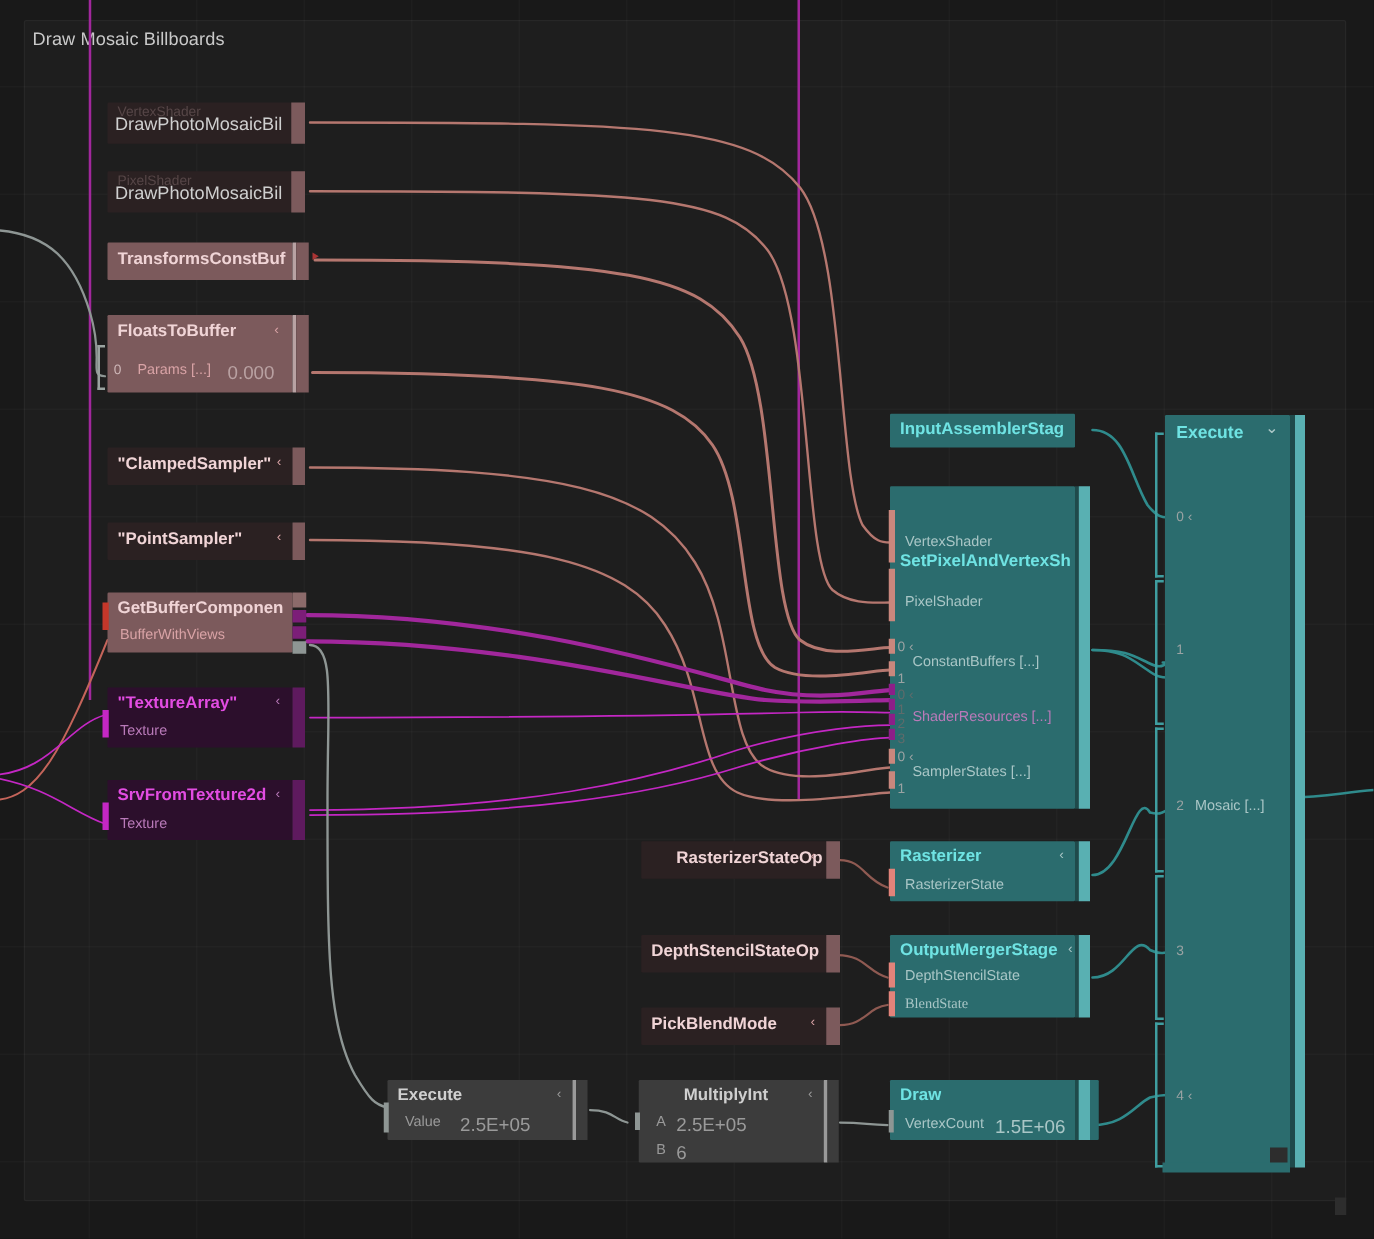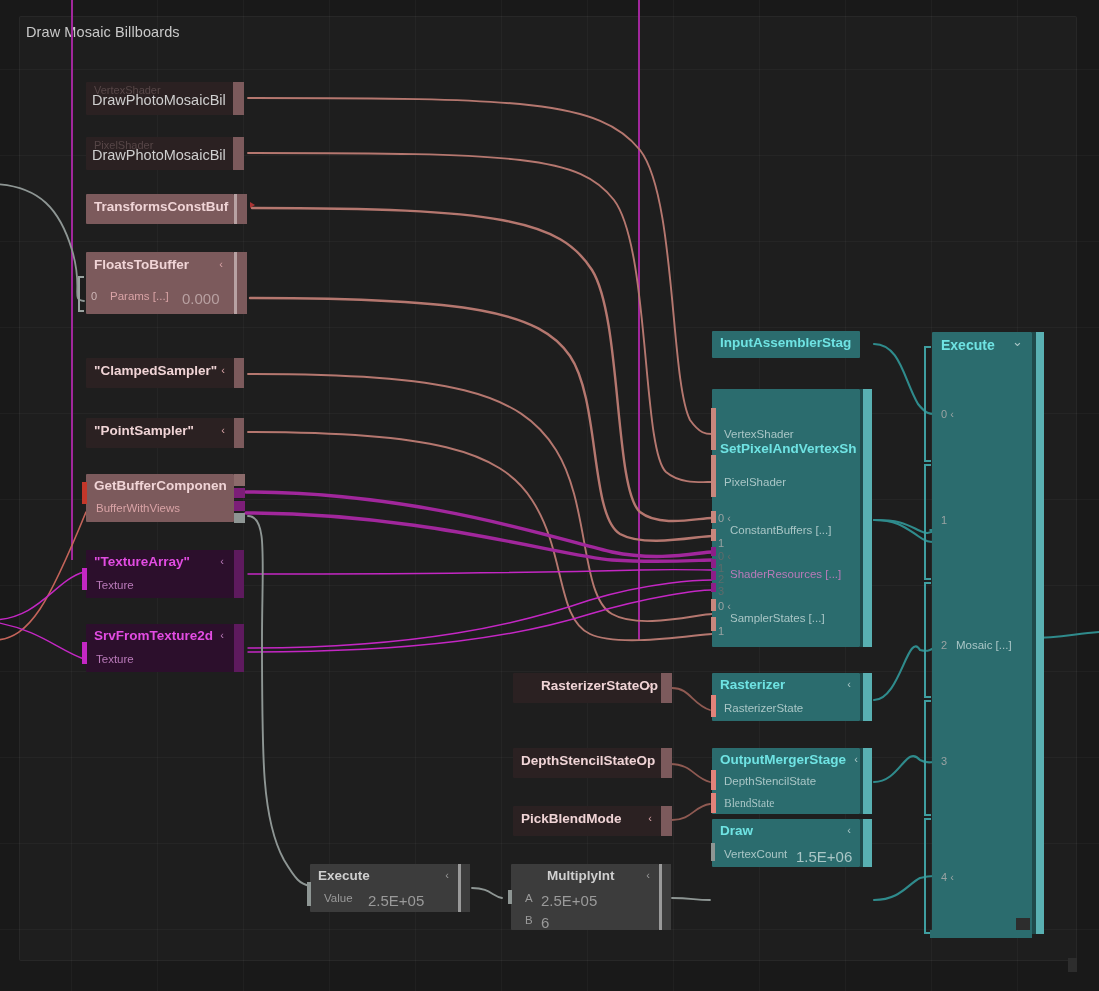--- a/index.html
+++ b/index.html
@@ -398,21 +398,21 @@
     <div class="chev txt-grayd" style="right:9px; top:6px;">‹</div>
     <div class="rowlabel txt-grayd" style="left:14px; top:28px;">A</div>
     <div class="rowval txt-grayd" style="left:30px; top:28px;">2.5E+05</div>
     <div class="rowlabel txt-grayd" style="left:14px; top:50px;">B</div>
     <div class="rowval txt-grayd" style="left:30px; top:50px;">6</div>
     <div class="iport" style="left:-3px; top:26px; height:14px; width:4px; background:#8e9694;"></div>
     <div class="ostub-thin" style="left:148px; background:#9a9a9a;"></div>
     <div class="ostub t-gray" style="left:151px; width:9px;"></div>
   </div>
 
-  <div class="node" style="left:712px; top:819px; width:148px; height:48px;">
+  <div class="node" style="left:712px; top:864px; width:167px; height:48px;">
     <div class="body t-teal"></div>
     <div class="title txt-cyan" style="top:4px;">Draw</div>
     <div class="chev txt-cyand" style="right:9px; top:6px;">‹</div>
     <div class="rowlabel txt-cyand" style="left:12px; top:29px;">VertexCount</div>
     <div class="rowval txt-cyand" style="left:84px; top:29px;">1.5E+06</div>
     <div class="iport" style="left:-1px; top:24px; height:18px; width:4px; background:#8e9694;"></div>
     <div class="ostub-thin" style="left:148px; background:#1f4a4b;"></div>
     <div class="ostub" style="left:151px; width:9px; background:#59b0b2;"></div>
   </div>
 

